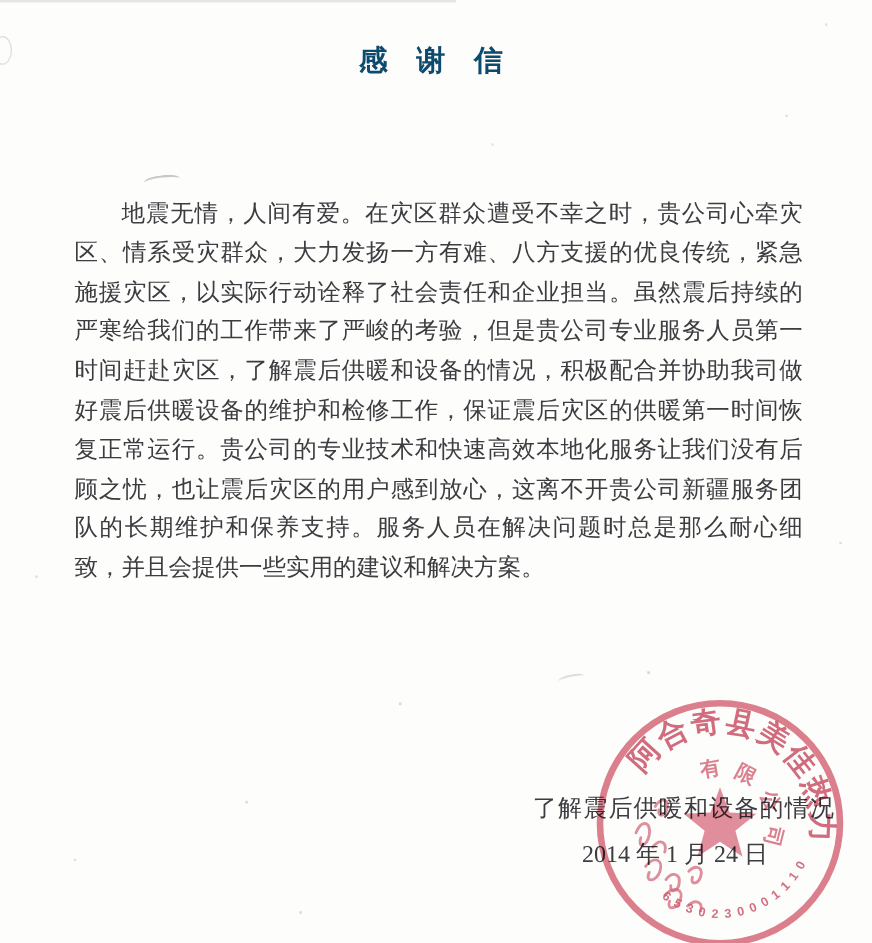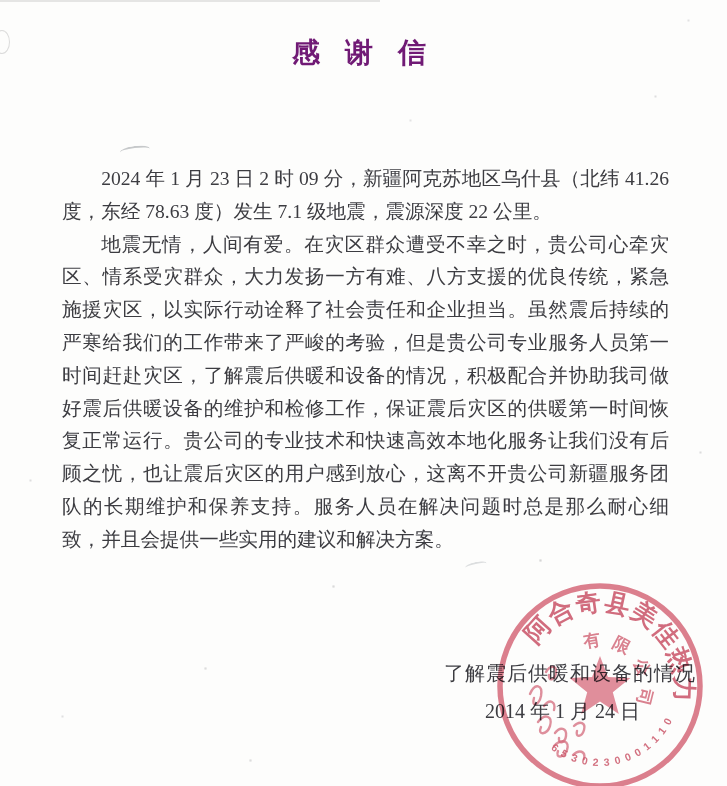--- a/index.html
+++ b/index.html
@@ -16,21 +16,21 @@
   .corner-mark{position:absolute;top:30px;left:-6px;width:14px;height:22px;border:1.5px solid #c4c4c4;border-radius:50%;opacity:.6;}
   .smudge{position:absolute;top:146px;left:120px;width:30px;height:7px;border-top:2.5px solid #b9bcbe;border-radius:50%;transform:rotate(-7deg);opacity:.8;}
   .smudge2{position:absolute;top:562px;left:465px;width:22px;height:5px;border-top:2px solid #cfd2d4;border-radius:50%;transform:rotate(-12deg);opacity:.7;}
   .speckles{position:absolute;top:0;left:0;width:1px;height:1px;background:transparent;
     box-shadow:118px 333px 0 .6px #d8d8d8, 655px 96px 0 .5px #dedede, 333px 586px 0 .6px #dadada,
     62px 716px 0 .5px #e0e0e0, 700px 452px 0 .5px #dcdcdc, 205px 668px 0 .6px #dddddd,
     540px 560px 0 .6px #d6d6d6, 688px 20px 0 .5px #e2e2e2, 30px 480px 0 .5px #dedede,
     410px 120px 0 .5px #e3e3e3, 250px 760px 0 .6px #dddddd;}
   .title{
     position:absolute;top:34px;left:0;width:100%;
-    text-align:center;font-size:28px;font-weight:600;letter-spacing:9px;color:#701a75;
+    text-align:center;font-size:24px;font-weight:600;letter-spacing:9px;color:#0c4a6e;
   }
   .recipient{position:absolute;top:94px;left:64px;font-size:20px;}
   .body-text{
     position:absolute;top:163px;left:62px;width:607px;
     font-size:19.6px;line-height:32.8px;text-align:justify;
   }
   .body-text p{margin:0;text-indent:2em;}
   .signature-company{position:absolute;top:660px;right:31px;font-size:20px;letter-spacing:1px;}
   .signature-date{position:absolute;top:698px;right:87px;font-size:20px;}
   .stamp{
@@ -52,21 +52,20 @@
   <div class="edge-top"></div>
   <div class="corner-mark"></div>
   <div class="smudge"></div>
   <div class="smudge2"></div>
   <div class="speckles"></div>
 
   <div class="title">感 谢 信</div>
 
 
   <div class="body-text">
-    <p>2024 年 1 月 23 日 2 时 09 分，新疆阿克苏地区乌什县（北纬 41.26 度，东经 78.63 度）发生 7.1 级地震，震源深度 22 公里。</p>
     <p>地震无情，人间有爱。在灾区群众遭受不幸之时，贵公司心牵灾区、情系受灾群众，大力发扬一方有难、八方支援的优良传统，紧急施援灾区，以实际行动诠释了社会责任和企业担当。虽然震后持续的严寒给我们的工作带来了严峻的考验，但是贵公司专业服务人员第一时间赶赴灾区，了解震后供暖和设备的情况，积极配合并协助我司做好震后供暖设备的维护和检修工作，保证震后灾区的供暖第一时间恢复正常运行。贵公司的专业技术和快速高效本地化服务让我们没有后顾之忧，也让震后灾区的用户感到放心，这离不开贵公司新疆服务团队的长期维护和保养支持。服务人员在解决问题时总是那么耐心细致，并且会提供一些实用的建议和解决方案。</p>
   </div>
 
   <div class="signature-company">了解震后供暖和设备的情况</div>
   <div class="signature-date">2014 年 1 月 24 日</div>
 
   <svg class="stamp" id="stamp-svg" viewBox="0 0 220 220">
     <circle class="stamp-ring" cx="110" cy="110" r="100"></circle>
     <polygon class="stamp-star" points="110,80 117.9,101.1 140.4,102.1 122.8,116.2 128.8,137.9 110,125.5 91.2,137.9 97.2,116.2 79.6,102.1 102.1,101.1"></polygon>
     <g>

